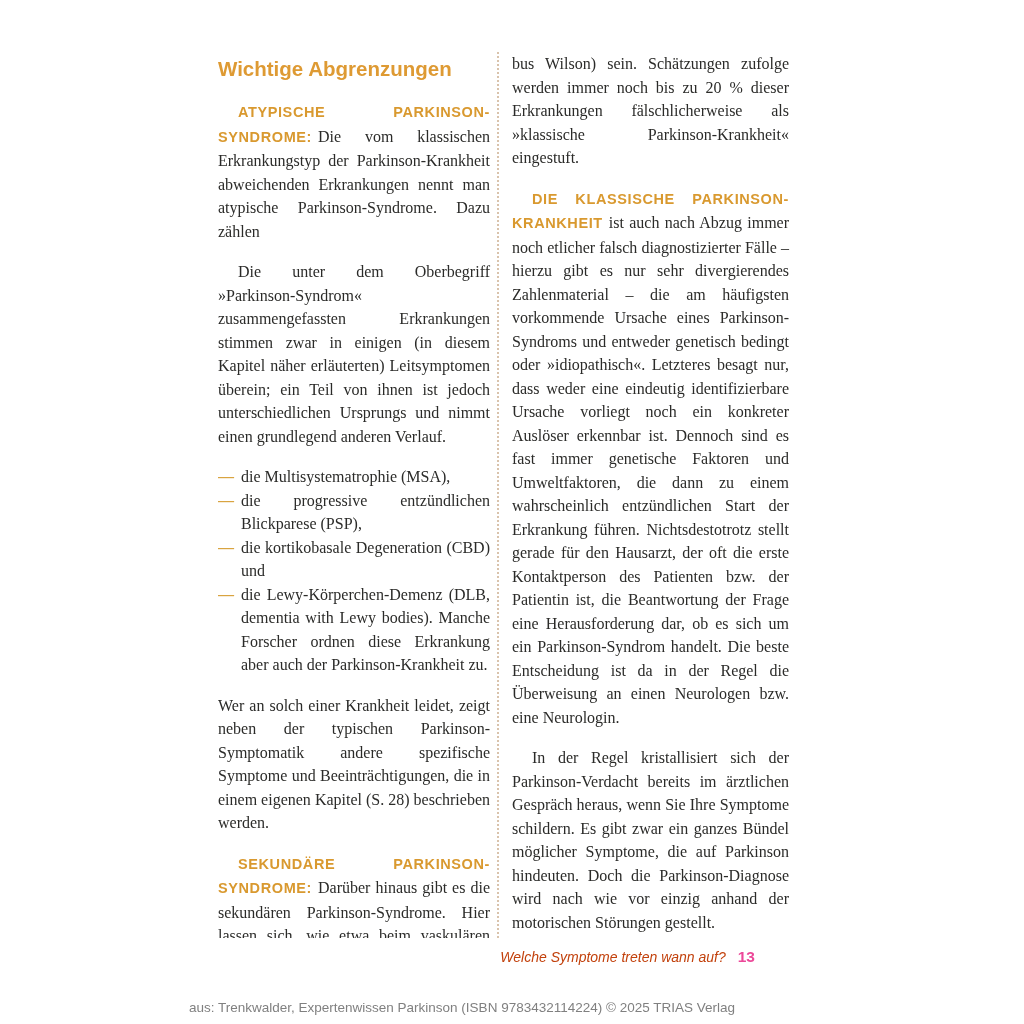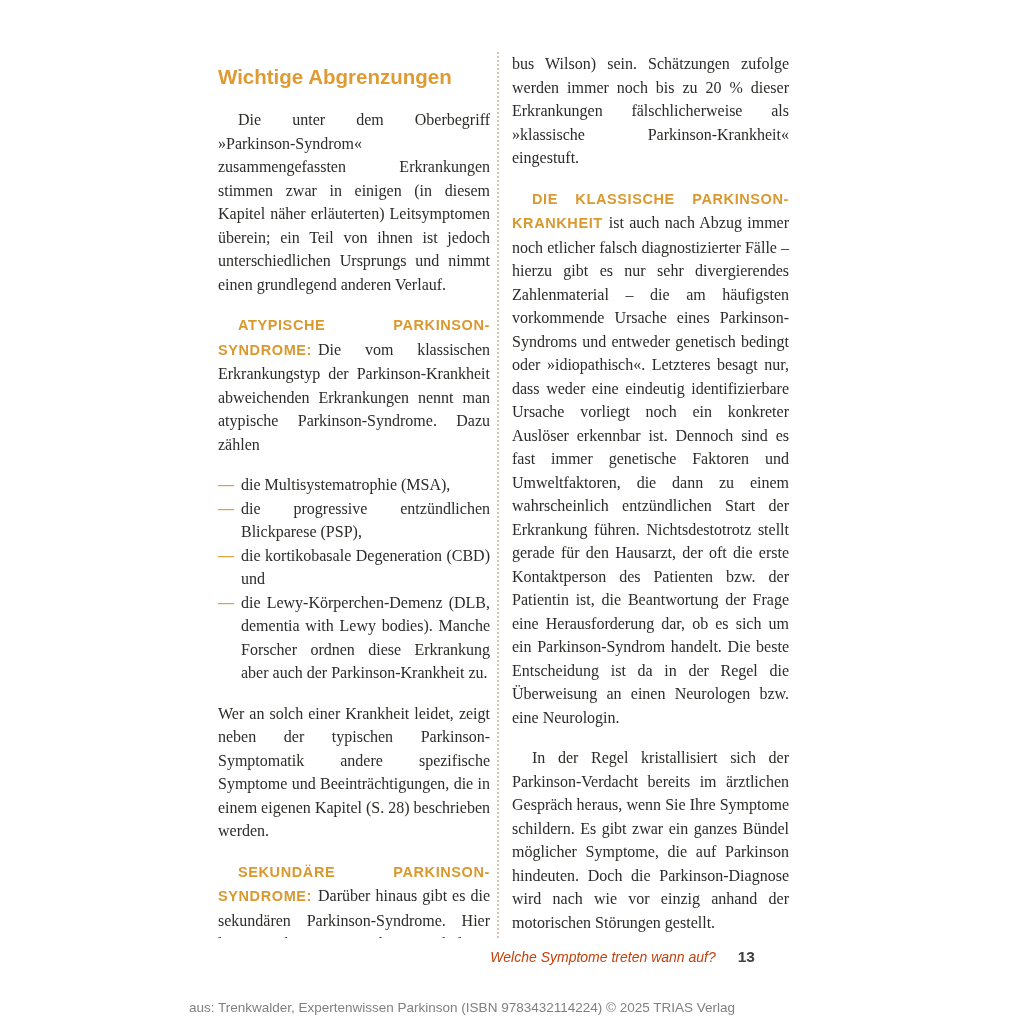--- a/index.html
+++ b/index.html
@@ -38,21 +38,21 @@
   }
   p.indent { text-indent: 20px; }
   p.last { margin-bottom: 0; }
 
   h1.section-heading, h2.section-heading {
     font-family: "Liberation Sans", "DejaVu Sans", sans-serif;
     font-weight: bold;
     color: #de9a33;
     font-size: 20.5px;
     line-height: 26px;
-    margin: 12px 0 18px 0;
+    margin: 4px 0 18px 0;
     text-align: left;
   }
   h2.section-heading { margin: 27px 0 15px 0; }
 
   .runin {
     font-family: Liberation Sans, sans-serif;
     font-weight: bold;
     color: #d9992f;
     font-size: 14.5px;
     letter-spacing: 0.6px;
@@ -87,22 +87,22 @@
     white-space: nowrap;
   }
   .footer-chapter {
     font-style: italic;
     font-size: 14px;
     color: #c2410c;
   }
   .footer-pagenum {
     font-weight: bold;
     font-size: 15.5px;
-    color: #404040;
-    margin-left: 22px;
+    color: #ec4899;
+    margin-left: 12px;
   }
 
   .credit-line {
     position: absolute;
     top: 1000px; left: 0; width: 924px;
     text-align: center;
     font-family: "Liberation Sans", "DejaVu Sans", sans-serif;
     font-size: 13.5px;
     color: #808080;
   }
@@ -110,23 +110,23 @@
 </head>
 <body>
 
 <div class="page">
 
   <div class="columns">
 
     <div class="col-left">
       <h1 class="section-heading">Wichtige Abgrenzungen</h1>
 
+      <p class="indent"><span class="runin">ATYPISCHE PARKINSON-SYNDROME:</span><span>Die vom klassischen Erkrankungstyp der Parkinson-Krankheit abweichenden Erkrankungen nennt man atypische Parkinson-Syndrome. Dazu zählen</span></p>
+
       <p class="indent">Die unter dem Oberbegriff »Parkinson-Syndrom« zusammengefassten Erkrankungen stimmen zwar in einigen (in diesem Kapitel näher erläuterten) Leitsymptomen überein; ein Teil von ihnen ist jedoch unterschiedlichen Ursprungs und nimmt einen grundlegend anderen Verlauf.</p>
-
-      <p class="indent"><span class="runin">ATYPISCHE PARKINSON-SYNDROME:</span><span>Die vom klassischen Erkrankungstyp der Parkinson-Krankheit abweichenden Erkrankungen nennt man atypische Parkinson-Syndrome. Dazu zählen</span></p>
 
       <ul class="dash-list">
         <li><span class="dash">—</span><span>die Multisystematrophie (MSA),</span></li>
         <li><span class="dash">—</span><span>die progressive entzündlichen Blickparese (PSP),</span></li>
         <li><span class="dash">—</span><span>die kortikobasale Degeneration (CBD) und</span></li>
         <li><span class="dash">—</span><span>die Lewy-Körperchen-Demenz (DLB, dementia with Lewy bodies). Manche Forscher ordnen diese Erkrankung aber auch der Parkinson-Krankheit zu.</span></li>
       </ul>
 
       <p>Wer an solch einer Krankheit leidet, zeigt neben der typischen Parkinson-Symptomatik andere spezifische Symptome und Beeinträchtigungen, die in einem eigenen Kapitel (S. 28) beschrieben werden.</p>
 

